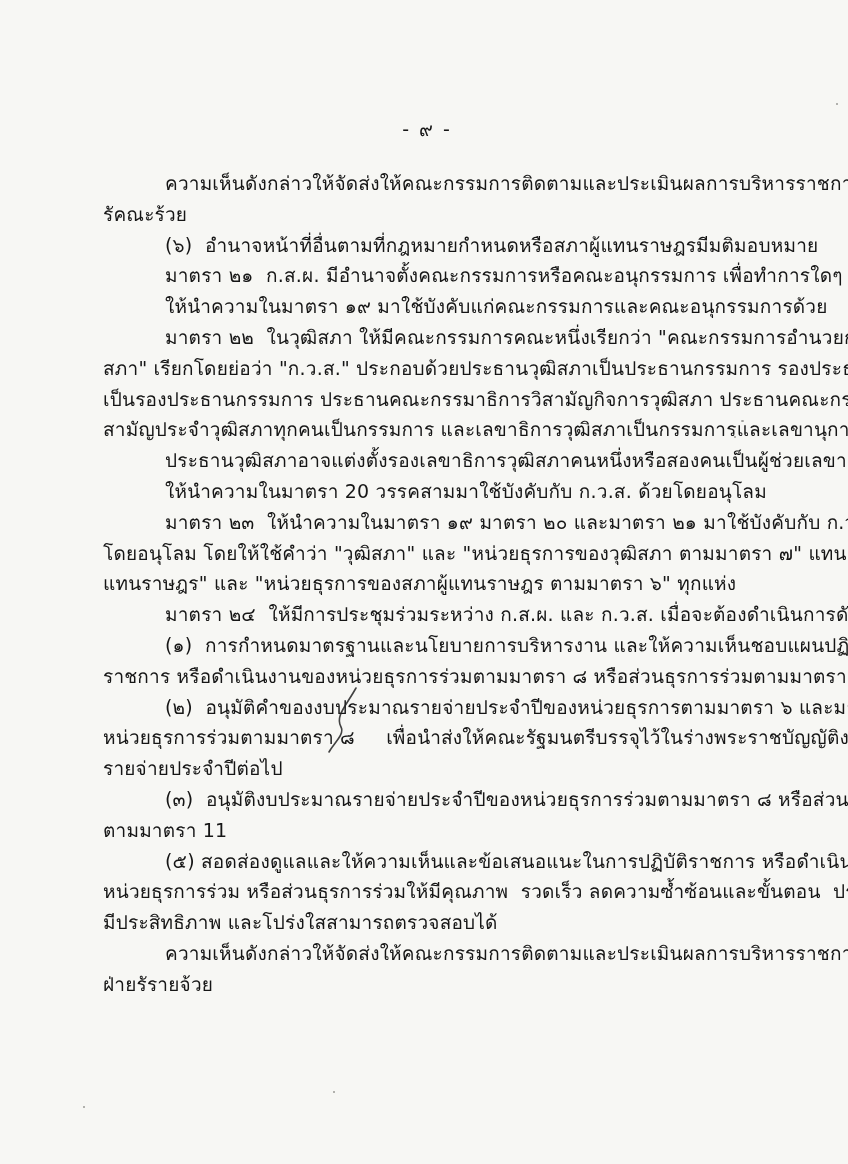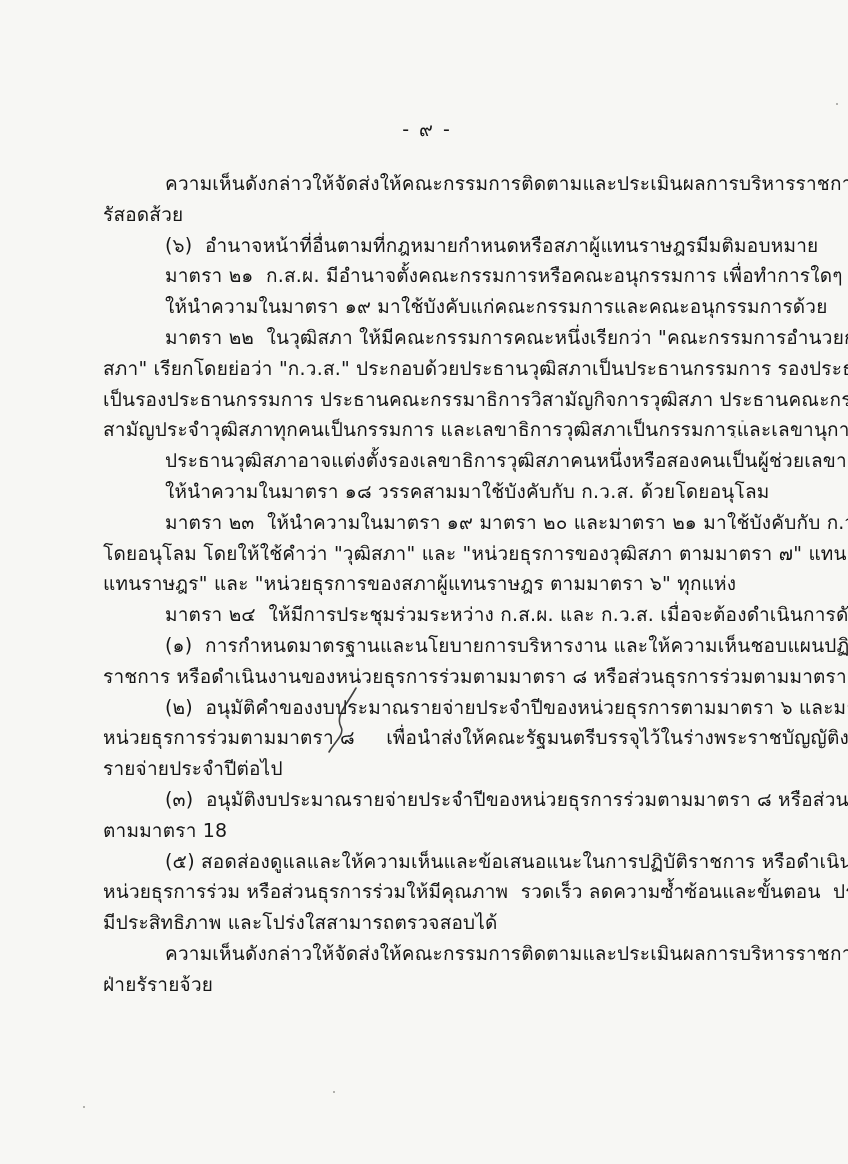--- a/index.html
+++ b/index.html
@@ -59,41 +59,41 @@
 </style>
 </head>
 <body>
 
 <div class="page">
 
   <div class="page-number">- ๙ -</div>
 
   <div class="text-block" id="text-block">
       <div class="line indent">ความเห็นดังกล่าวให้จัดส่งให้คณะกรรมการติดตามและประเมินผลการบริหารราชการฝ่าย</div>
-      <div class="line">รัสอดส้วย</div>
+      <div class="line">รัคณะร้วย</div>
       <div class="line indent">(๖)  อำนาจหน้าที่อื่นตามที่กฎหมายกำหนดหรือสภาผู้แทนราษฎรมีมติมอบหมาย</div>
       <div class="line indent">มาตรา ๒๑  ก.ส.ผ. มีอำนาจตั้งคณะกรรมการหรือคณะอนุกรรมการ เพื่อทำการใดๆ แทนก็ได้</div>
       <div class="line indent">ให้นำความในมาตรา ๑๙ มาใช้บังคับแก่คณะกรรมการและคณะอนุกรรมการด้วย</div>
       <div class="line indent">มาตรา ๒๒  ในวุฒิสภา ให้มีคณะกรรมการคณะหนึ่งเรียกว่า "คณะกรรมการอำนวยการวุฒิ</div>
       <div class="line">สภา" เรียกโดยย่อว่า "ก.ว.ส." ประกอบด้วยประธานวุฒิสภาเป็นประธานกรรมการ รองประธานวุฒิสภา</div>
       <div class="line">เป็นรองประธานกรรมการ ประธานคณะกรรมาธิการวิสามัญกิจการวุฒิสภา ประธานคณะกรรมาธิการ</div>
       <div class="line">สามัญประจำวุฒิสภาทุกคนเป็นกรรมการ และเลขาธิการวุฒิสภาเป็นกรรมการและเลขานุการ</div>
       <div class="line indent">ประธานวุฒิสภาอาจแต่งตั้งรองเลขาธิการวุฒิสภาคนหนึ่งหรือสองคนเป็นผู้ช่วยเลขานุการด้วย</div>
-      <div class="line indent">ให้นำความในมาตรา ๑๘ วรรคสามมาใช้บังคับกับ ก.ว.ส. ด้วยโดยอนุโลม</div>
+      <div class="line indent">ให้นำความในมาตรา 20 วรรคสามมาใช้บังคับกับ ก.ว.ส. ด้วยโดยอนุโลม</div>
       <div class="line indent">มาตรา ๒๓  ให้นำความในมาตรา ๑๙ มาตรา ๒๐ และมาตรา ๒๑ มาใช้บังคับกับ ก.ว.ส. ด้วย</div>
       <div class="line">โดยอนุโลม โดยให้ใช้คำว่า "วุฒิสภา" และ "หน่วยธุรการของวุฒิสภา ตามมาตรา ๗" แทนคำว่า "สภาผู้</div>
       <div class="line">แทนราษฎร" และ "หน่วยธุรการของสภาผู้แทนราษฎร ตามมาตรา ๖" ทุกแห่ง</div>
       <div class="line indent">มาตรา ๒๔  ให้มีการประชุมร่วมระหว่าง ก.ส.ผ. และ ก.ว.ส. เมื่อจะต้องดำเนินการดังต่อไปนี้</div>
       <div class="line indent">(๑)  การกำหนดมาตรฐานและนโยบายการบริหารงาน และให้ความเห็นชอบแผนปฏิบัติ</div>
       <div class="line">ราชการ หรือดำเนินงานของหน่วยธุรการร่วมตามมาตรา ๘ หรือส่วนธุรการร่วมตามมาตรา ๑๒</div>
       <div class="line indent">(๒)  อนุมัติคำของงบประมาณรายจ่ายประจำปีของหน่วยธุรการตามมาตรา ๖ และมาตรา ๗</div>
       <div class="line">หน่วยธุรการร่วมตามมาตรา ๘     เพื่อนำส่งให้คณะรัฐมนตรีบรรจุไว้ในร่างพระราชบัญญัติงบประมาณ</div>
       <div class="line">รายจ่ายประจำปีต่อไป</div>
       <div class="line indent">(๓)  อนุมัติงบประมาณรายจ่ายประจำปีของหน่วยธุรการร่วมตามมาตรา ๘ หรือส่วนธุรการร่วม</div>
-      <div class="line">ตามมาตรา 18</div>
+      <div class="line">ตามมาตรา 11</div>
       <div class="line indent">(๕) สอดส่องดูแลและให้ความเห็นและข้อเสนอแนะในการปฏิบัติราชการ หรือดำเนินงานของ</div>
       <div class="line">หน่วยธุรการร่วม หรือส่วนธุรการร่วมให้มีคุณภาพ  รวดเร็ว ลดความซ้ำซ้อนและขั้นตอน  ประหยัด</div>
       <div class="line">มีประสิทธิภาพ และโปร่งใสสามารถตรวจสอบได้</div>
       <div class="line indent">ความเห็นดังกล่าวให้จัดส่งให้คณะกรรมการติดตามและประเมินผลการบริหารราชการ</div>
       <div class="line">ฝ่ายรัรายจ้วย</div>
     </div>
 
   <svg class="pen-mark" width="848" height="1164" viewBox="0 0 848 1164">
     <path d="M 356 688 C 346 706, 335 716, 341 727 C 345 734, 334 743, 329 752" fill="none" stroke="#222" stroke-width="1.6" stroke-linecap="round" opacity="0.85"></path>
   </svg>

